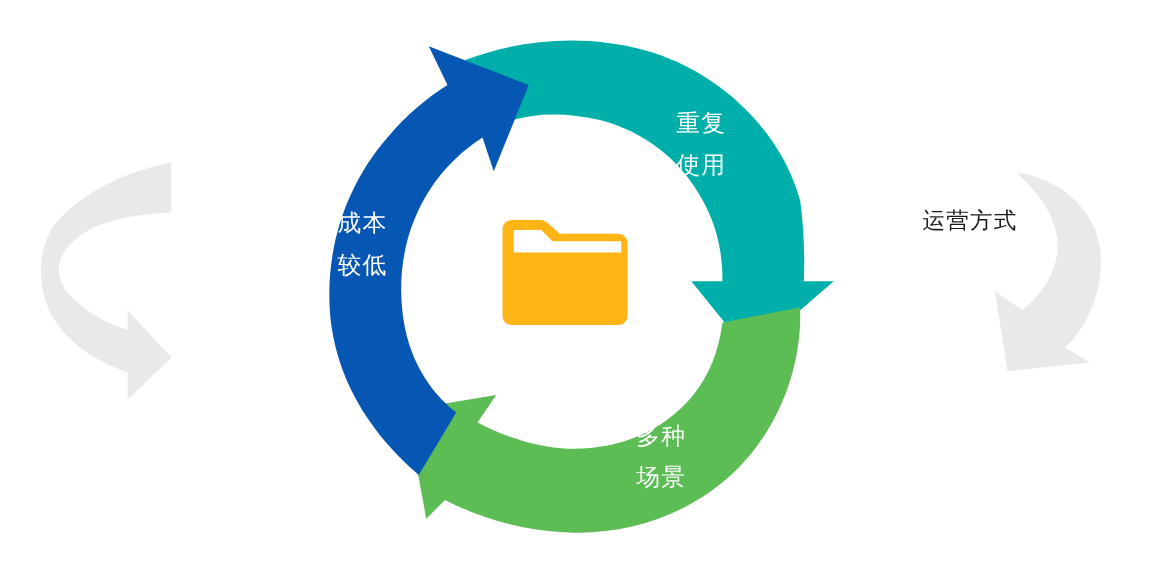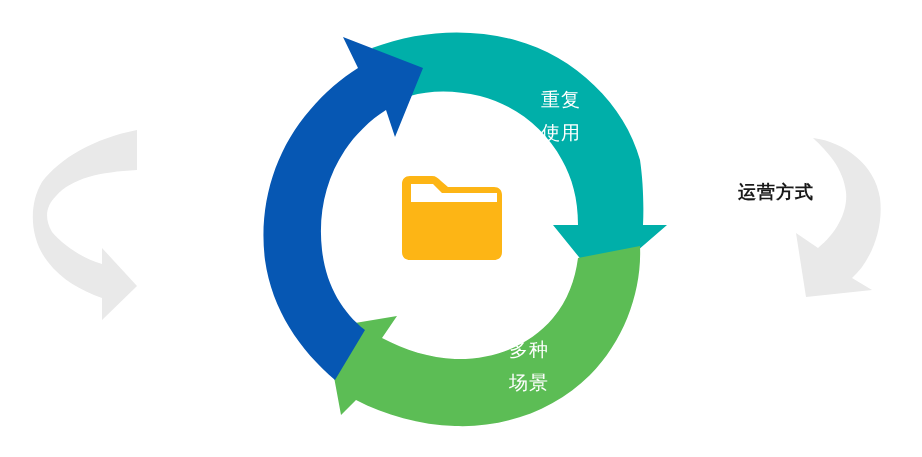--- a/index.html
+++ b/index.html
@@ -35,22 +35,26 @@
     <g>
       <path d="M335,380 C300,350 272,310 265,260 C258,205 275,150 310,110 C325,92 342,78 358,68 L343,37 L423,68 L395,137 L386,110 C370,120 355,135 345,150 C325,180 318,215 322,250 C326,285 342,312 365,330 Z" fill="#0657b3"></path>
     </g>
 
     <g>
       <path d="M410,176 L432,176 C436,176 438,178 441,181 L448,187 L494,187 C499,187 502,190 502,195 L502,252 C502,257 499,260 494,260 L410,260 C405,260 402,257 402,252 L402,184 C402,179 405,176 410,176 Z" fill="#fdb515"></path>
       <path d="M411,184 L433,184 L442,193 L497,193 L497,202 L411,202 Z" fill="#ffffff"></path>
     </g>
   </svg>
 
-  <div class="label-dark" style="left:738px;top:180px;font-weight:bold;">运营方式</div>
+  <div class="label-dark" style="left:738px;top:164px;">运营方式</div>
 
+  <div class="label-light" style="left:270px;top:163px;">
+    <span>成本</span>
+    <span>较低</span>
+  </div>
   <div class="label-light" style="left:509px;top:333px;">
     <span>多种</span>
     <span>场景</span>
   </div>
   <div class="label-light" style="left:541px;top:83px;">
     <span>重复</span>
     <span>使用</span>
   </div>
 </div>
 

